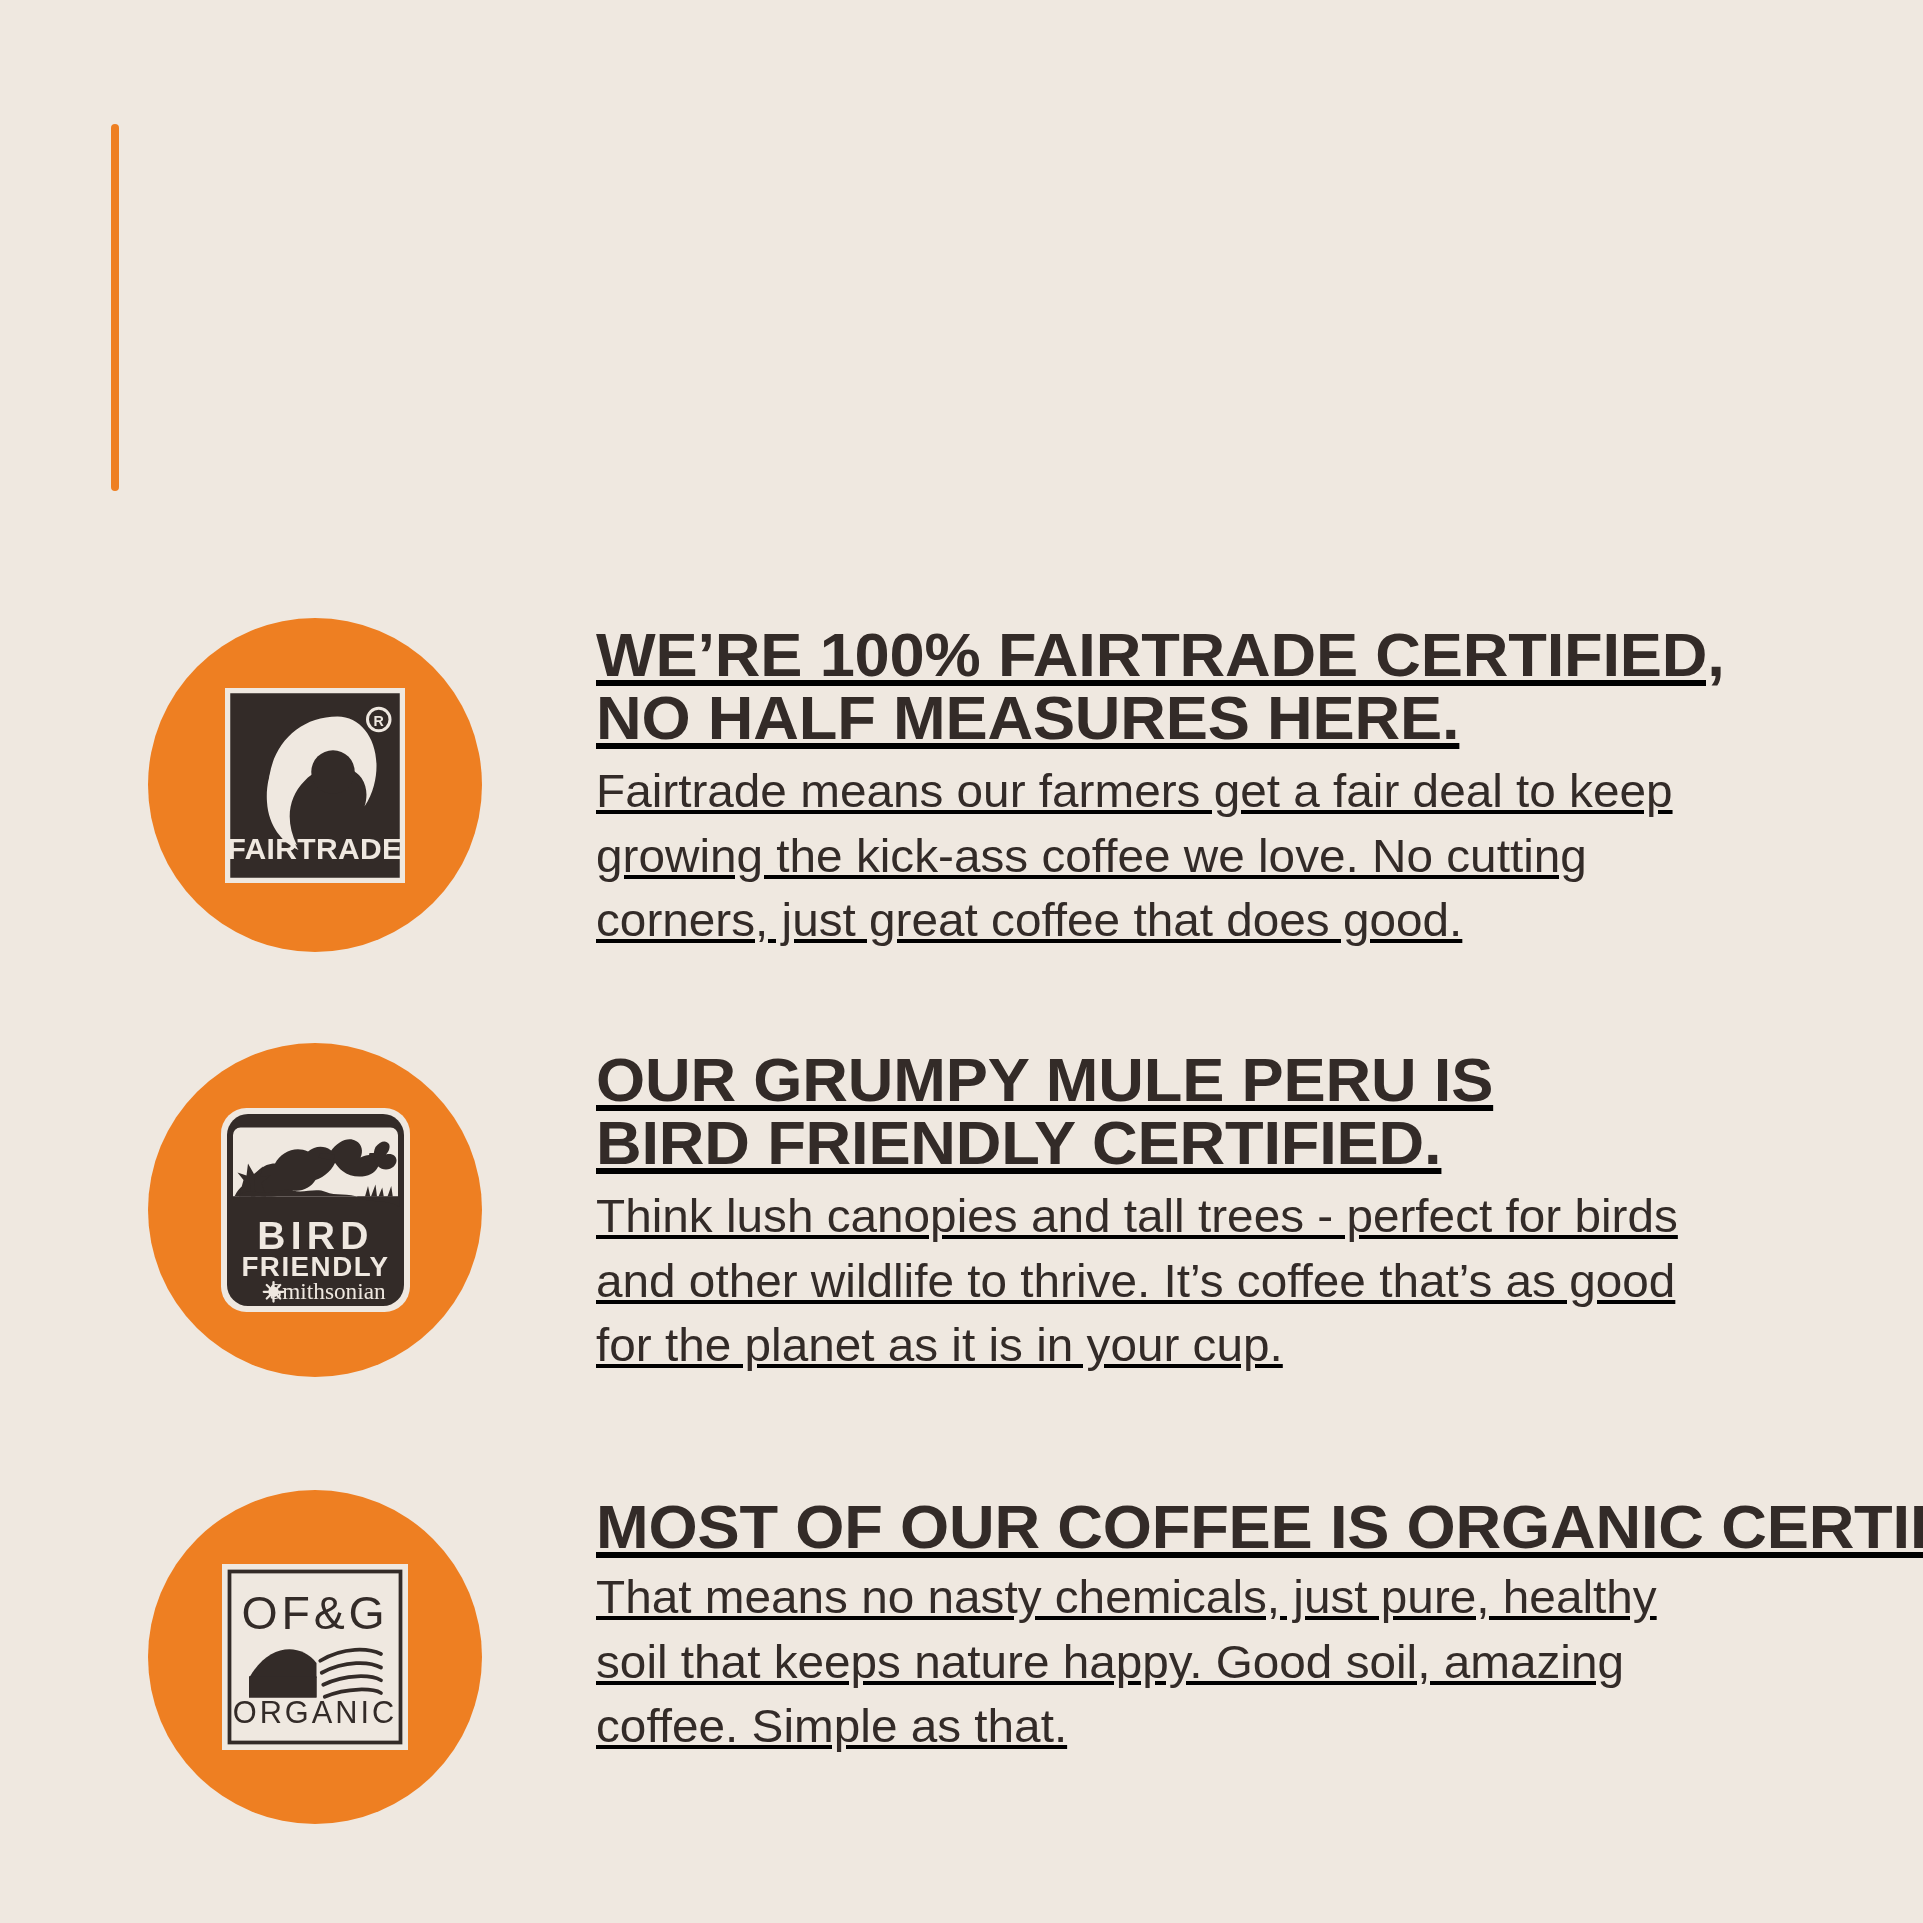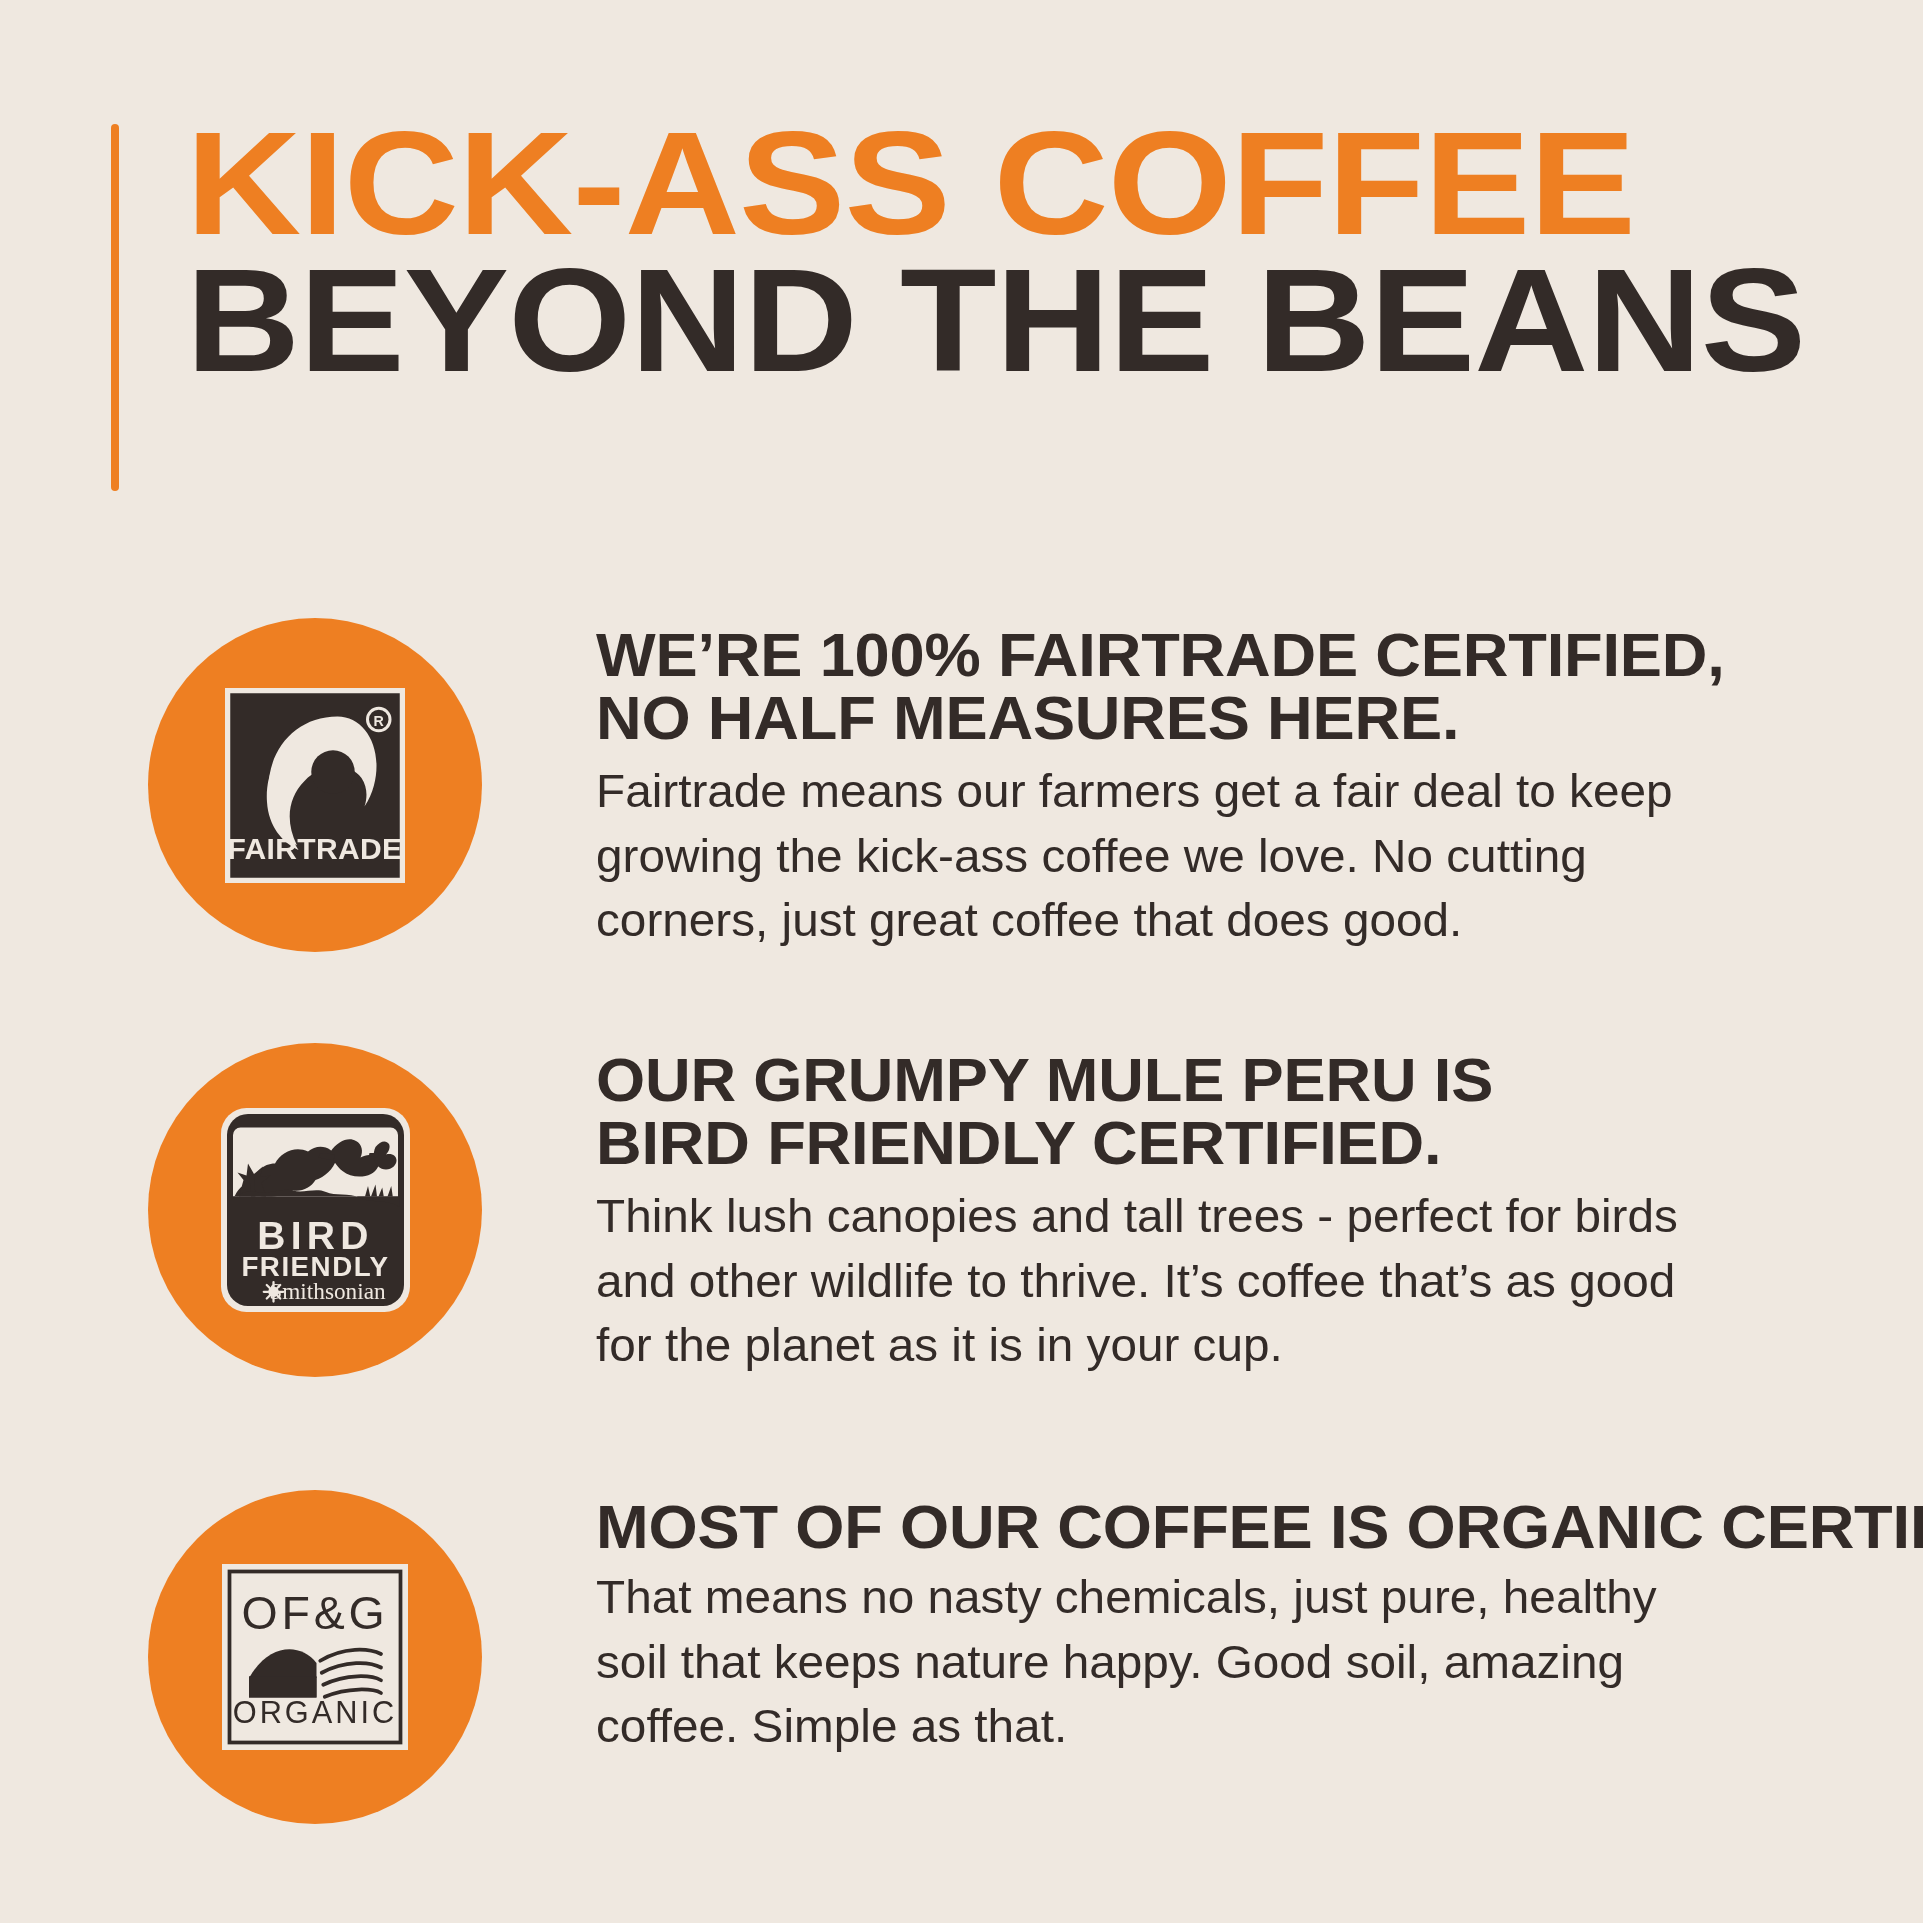--- a/index.html
+++ b/index.html
@@ -87,20 +87,21 @@
   }
   .badge-art {
     display: block;
   }
 
   .text-col {
     position: absolute;
     left: 596px;
     top: 4.5px;
     width: 1202px;
+    text-decoration: underline;
   }
   .sec-heading {
     font-family: "Liberation Sans Narrow", "Liberation Sans", sans-serif;
     font-weight: 700;
     font-size: 62px;
     line-height: 1.02;
     color: #332B28;
     letter-spacing: -0.2px;
     margin: 0 0 10.5px 0;
     transform-origin: left top;
@@ -128,24 +129,20 @@
   
   .section-3 .sec-heading { margin-bottom: 7.5px; }
 </style>
 </head>
 <body>
 
 <div id="page">
 
   <div class="header">
     <div class="accent-bar"></div>
-    <div class="title-stack">
-      <div class="title-line title-line-1">KICK-ASS COFFEE</div>
-      <div class="title-line title-line-2">BEYOND THE BEANS</div>
-    </div>
   </div>
 
   <div class="section section-1">
     <div class="badge-circle">
       <svg class="badge-art" width="180" height="195" viewBox="0 0 240 260">
         <rect x="0" y="0" width="240" height="260" fill="#EFE8E0"></rect>
         <rect x="7" y="7" width="226" height="246" fill="#332B28"></rect>
 
         <circle cx="205" cy="42" r="15" fill="none" stroke="#EFE8E0" stroke-width="4"></circle>
         <text x="205" y="50" text-anchor="middle" fill="#EFE8E0" font-family="Liberation Sans, sans-serif" font-size="19" font-weight="700">R</text>

